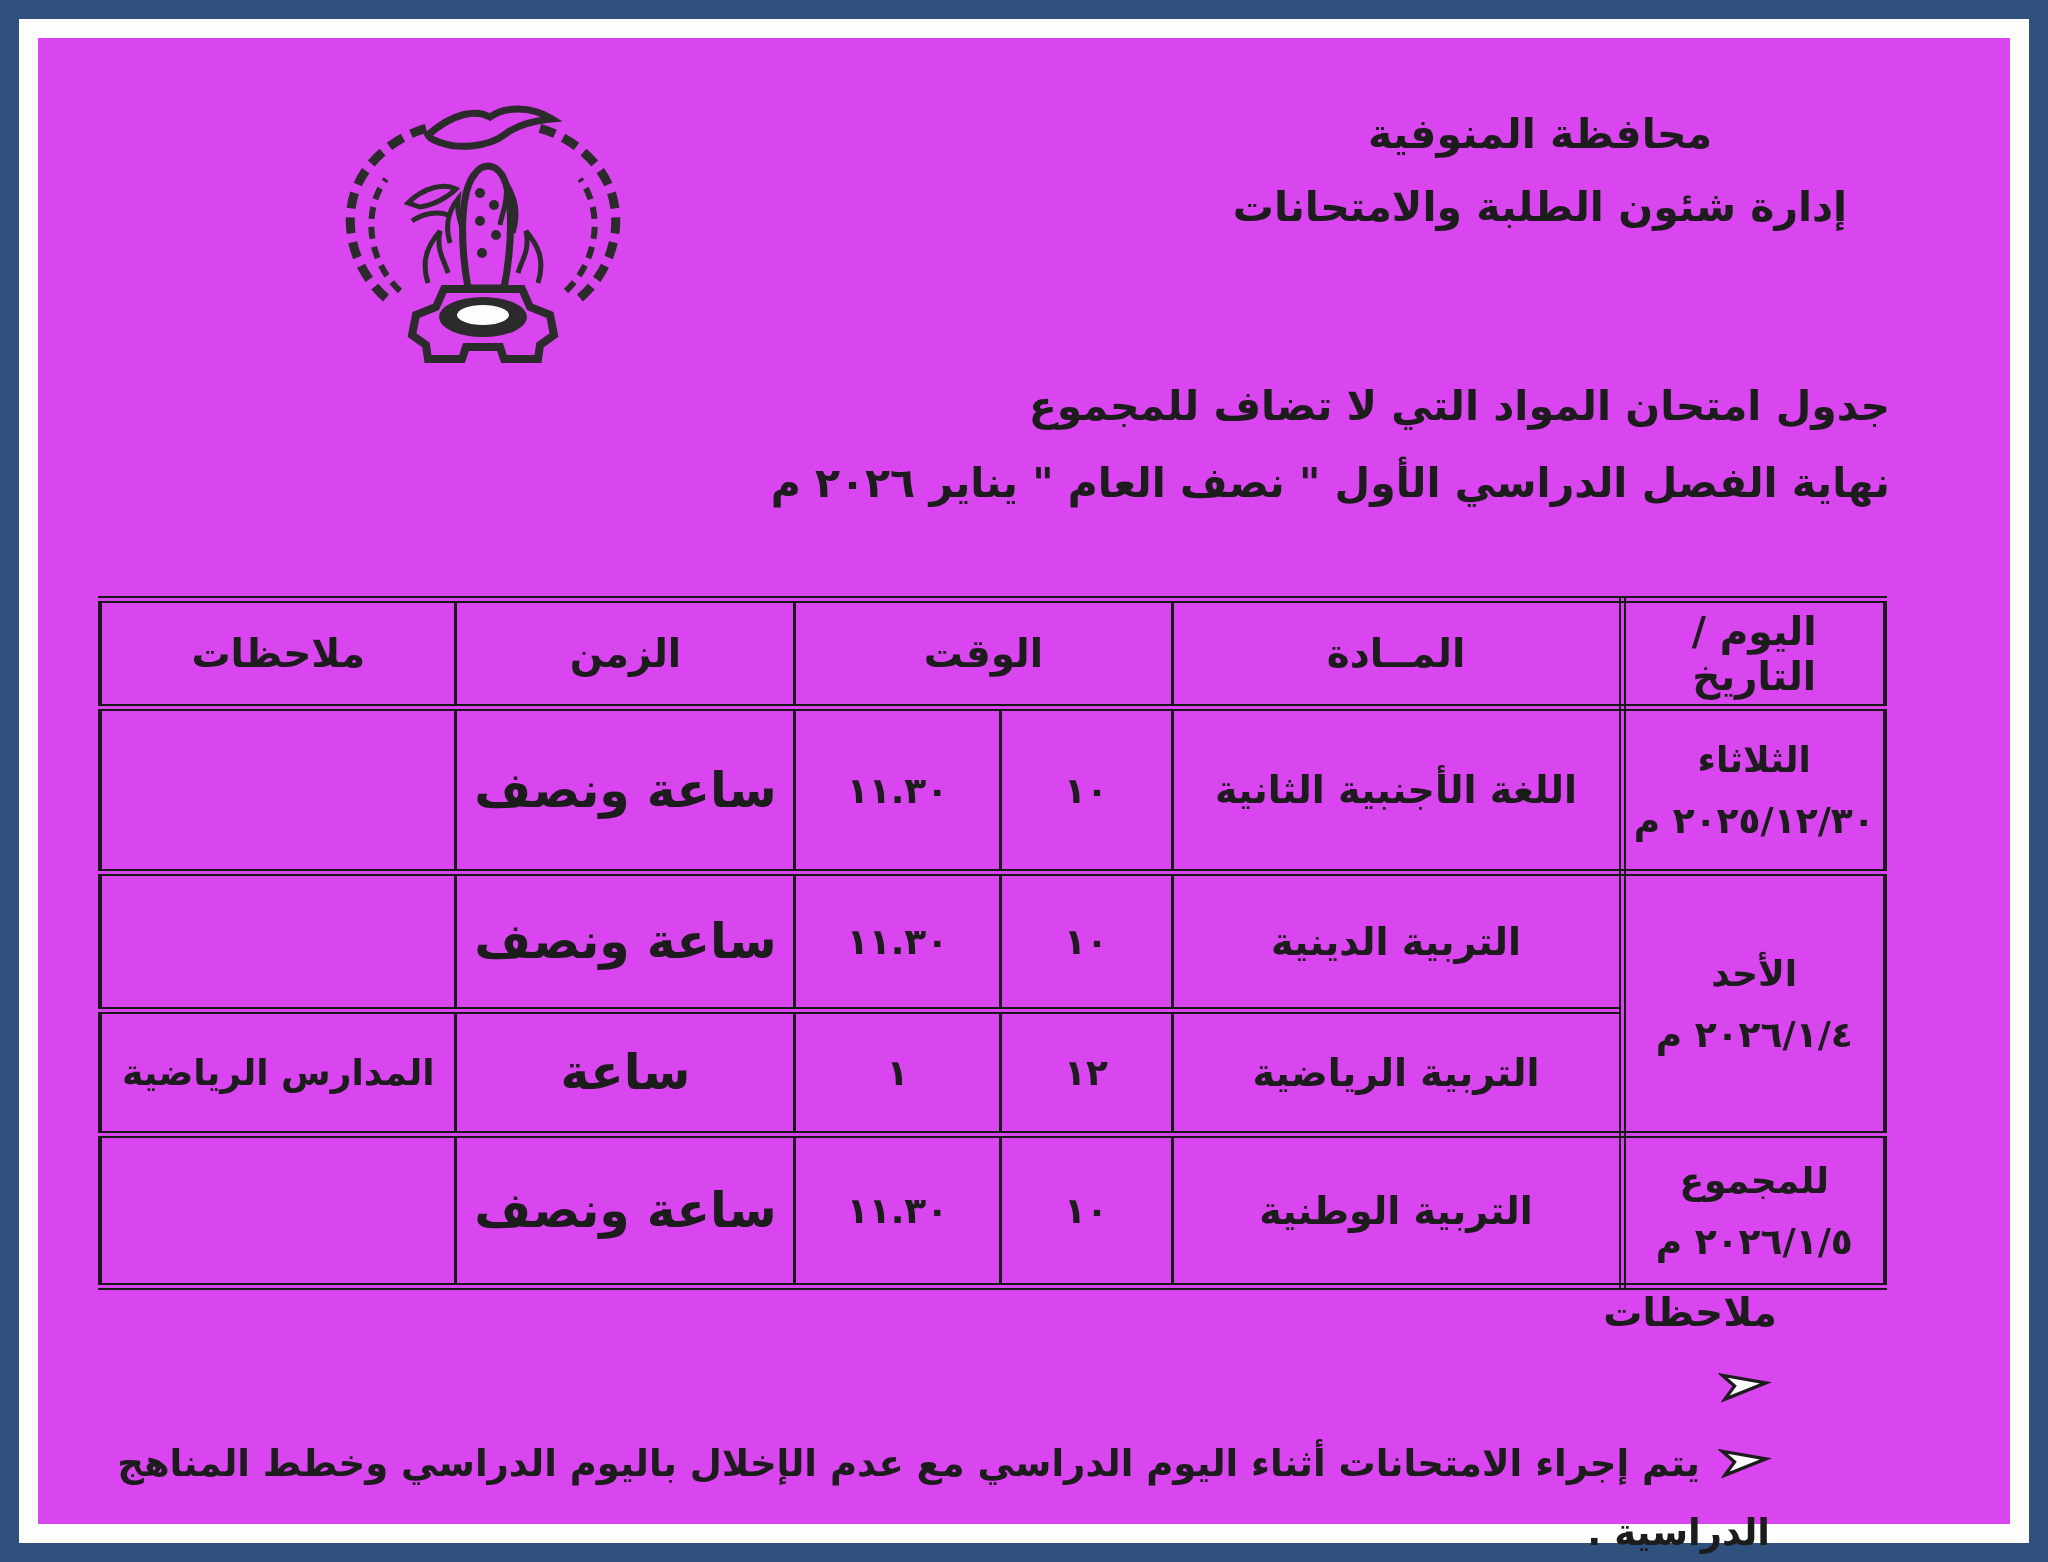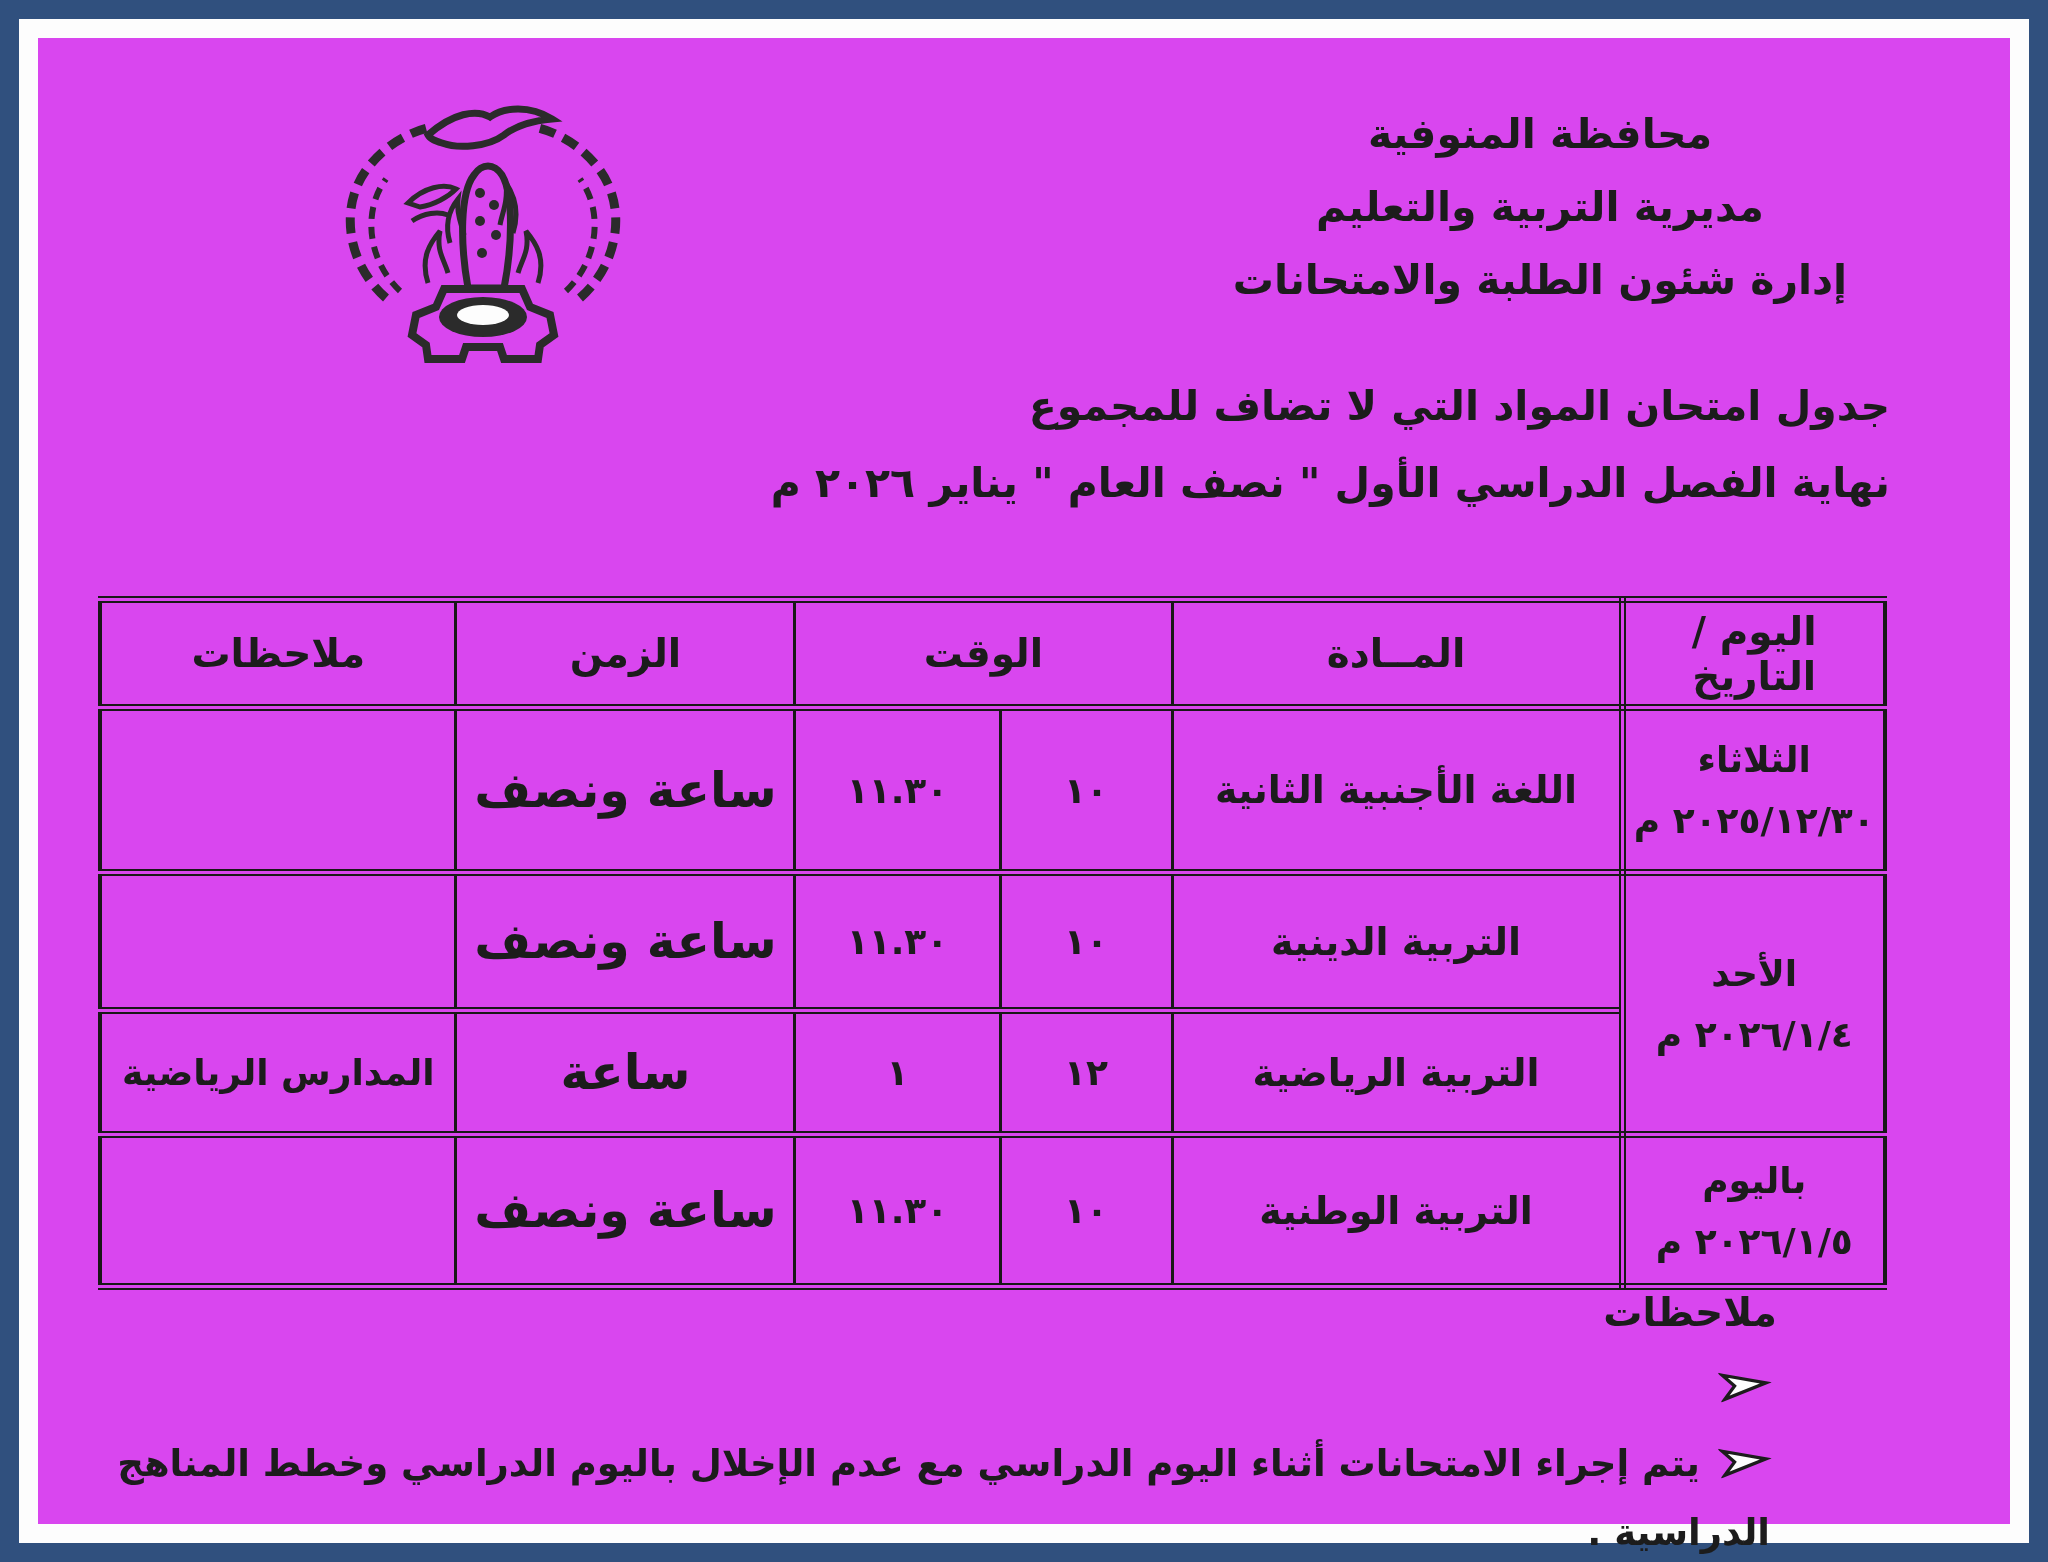--- a/index.html
+++ b/index.html
@@ -118,21 +118,20 @@
       <g>
         <path d="M108 232 L128 224 L136 206 L214 206 L222 224 L242 232 L246 252 L232 262 L230 276 L196 276 L192 264 L158 264 L154 276 L120 276 L118 262 L104 252 Z" stroke-width="8"></path>
         <ellipse cx="175" cy="234" rx="44" ry="20" fill="#2b2b2b" stroke="none"></ellipse>
         <ellipse cx="175" cy="232" rx="26" ry="10" fill="#fdfdfd" stroke="none"></ellipse>
       </g>
     </svg>
   </div>
 
   <div class="org-block">
     <div>محافظة المنوفية</div>
-    <div>مديرية التربية والتعليم</div>
     <div>إدارة شئون الطلبة والامتحانات</div>
   </div>
 
   <div class="titles">
     <div>جدول امتحان المواد التي لا تضاف للمجموع</div>
     <div>نهاية الفصل الدراسي الأول " نصف العام " يناير ٢٠٢٦ م</div>
   </div>
 
   <table class="sched" dir="rtl">
     <colgroup>
@@ -175,21 +174,21 @@
     </tr>
     <tr style="height:124px">
       <td class="subj">التربية الرياضية</td>
       <td class="num">١٢</td>
       <td class="num">١</td>
       <td class="dur">ساعة</td>
       <td class="noteс">المدارس الرياضية</td>
     </tr>
     <tr style="height:152px">
       <td class="daycell dcol">
-        <div>باليوم</div>
+        <div>للمجموع</div>
         <div class="datetxt">٢٠٢٦/١/٥ م</div>
       </td>
       <td class="subj">التربية الوطنية</td>
       <td class="num">١٠</td>
       <td class="num">١١.٣٠</td>
       <td class="dur">ساعة ونصف</td>
       <td class="noteс"></td>
     </tr>
   </tbody>
       </table>

